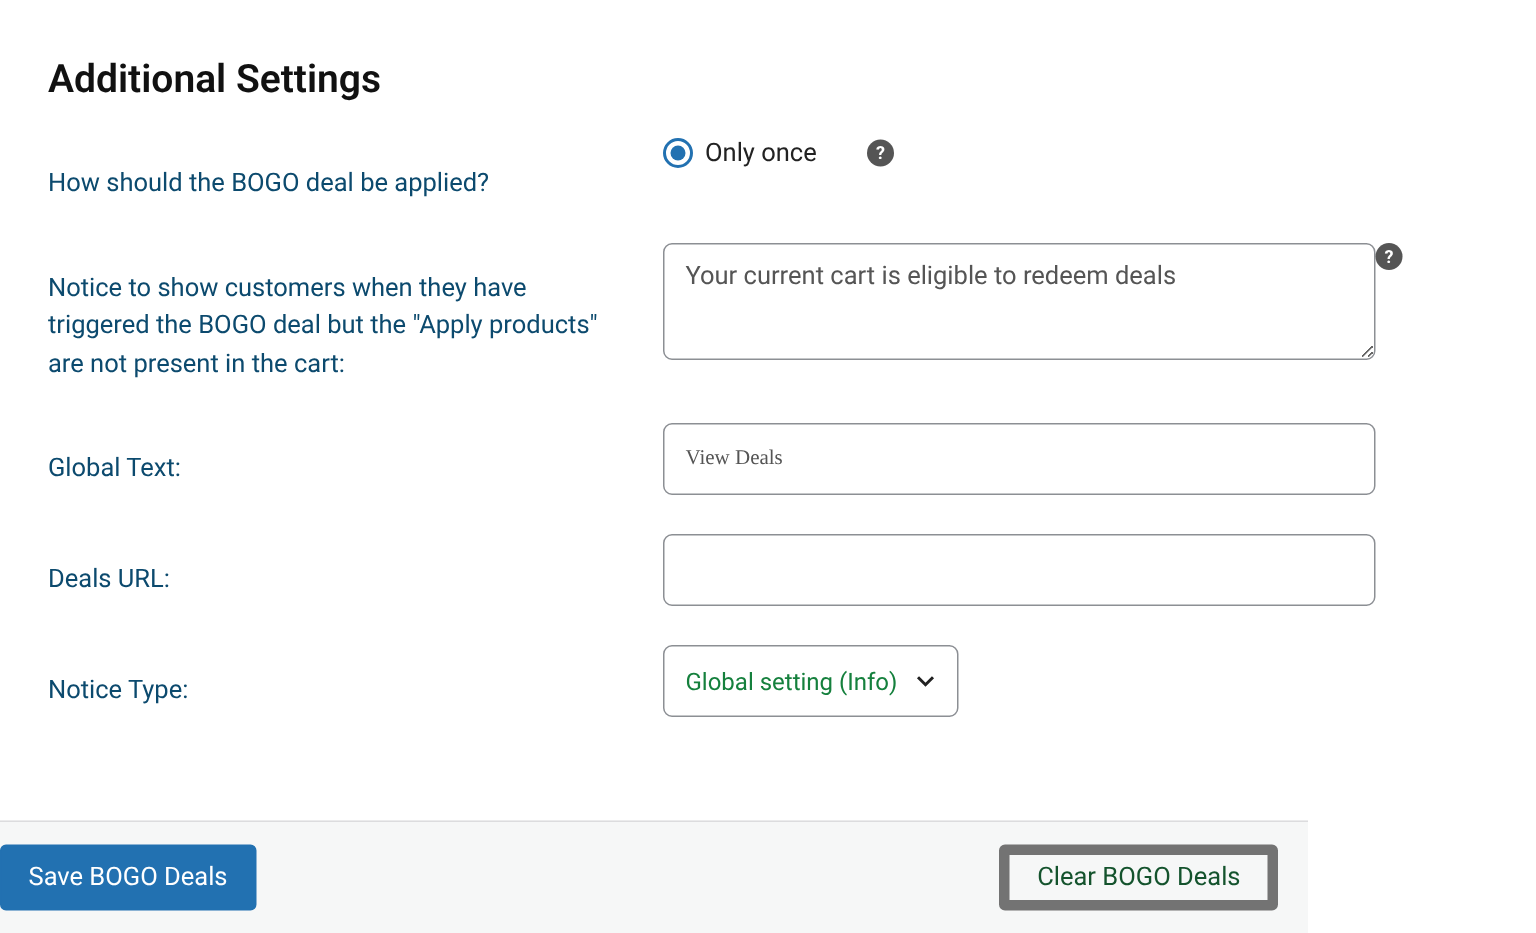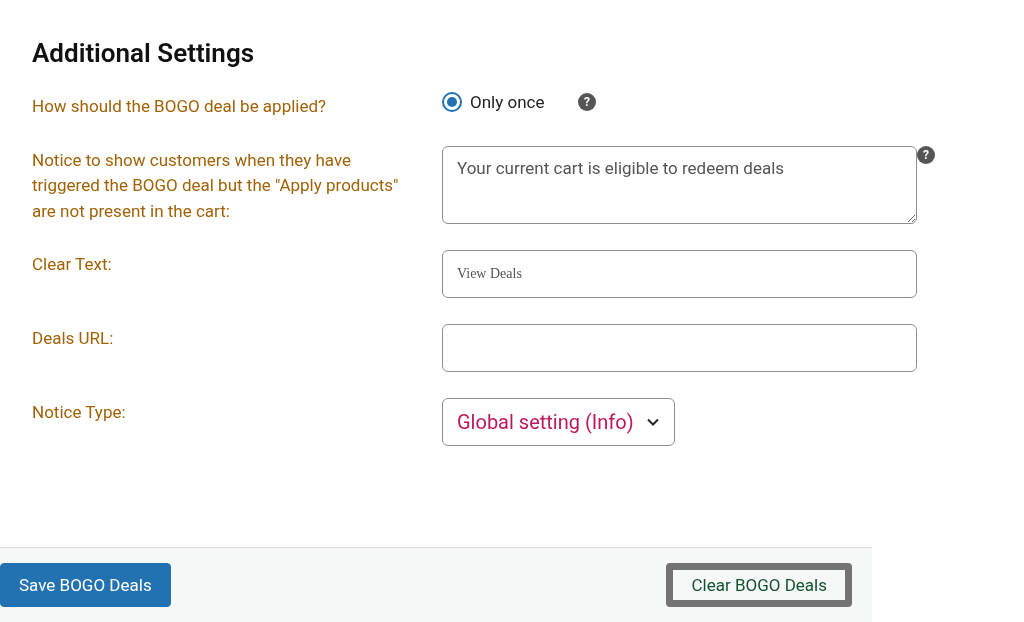--- a/index.html
+++ b/index.html
@@ -30,23 +30,24 @@
   .form-row {
     display: flex;
     align-items: flex-start;
     margin-bottom: 26px;
   }
   .form-label {
     width: 410px;
     flex-shrink: 0;
     font-size: 17px;
     line-height: 1.5;
-    color: #a16207;
+    color: #0c4a6e;
     padding-right: 20px;
     padding-top: 2px;
+    margin-top: 16px;
   }
   .form-control {
     flex: 1;
     display: flex;
     align-items: flex-start;
   }
   .radio-group {
     display: flex;
     flex-direction: column;
     gap: 6px;
@@ -128,22 +129,22 @@
     font-size: 14px;
     color: #555;
   }
   .select {
     display: inline-flex;
     align-items: center;
     height: 48px;
     padding: 0 14px;
     border: 1px solid #8c8f94;
     border-radius: 6px;
-    font-size: 20px;
-    color: #be185d;
+    font-size: 16px;
+    color: #15803d;
     background: #fff;
     cursor: pointer;
     gap: 12px;
   }
   .chevron {
     width: 14px;
     height: 14px;
     flex-shrink: 0;
   }
   .chevron svg {
@@ -209,21 +210,21 @@
 
     <div class="form-row">
       <div class="form-label">Notice to show customers when they have triggered the BOGO deal but the "Apply products" are not present in the cart:</div>
       <div class="form-control textarea-wrap">
         <textarea class="input" style="">Your current cart is eligible to redeem deals</textarea>
         <span class="help-icon"></span>
       </div>
     </div>
 
     <div class="form-row">
-      <div class="form-label">Clear Text:</div>
+      <div class="form-label">Global Text:</div>
       <div class="form-control">
         <input type="text" class="text-input" value="View Deals" style="">
       </div>
     </div>
 
     <div class="form-row">
       <div class="form-label">Deals URL:</div>
       <div class="form-control">
         <input type="text" class="text-input" value="" style="">
       </div>

